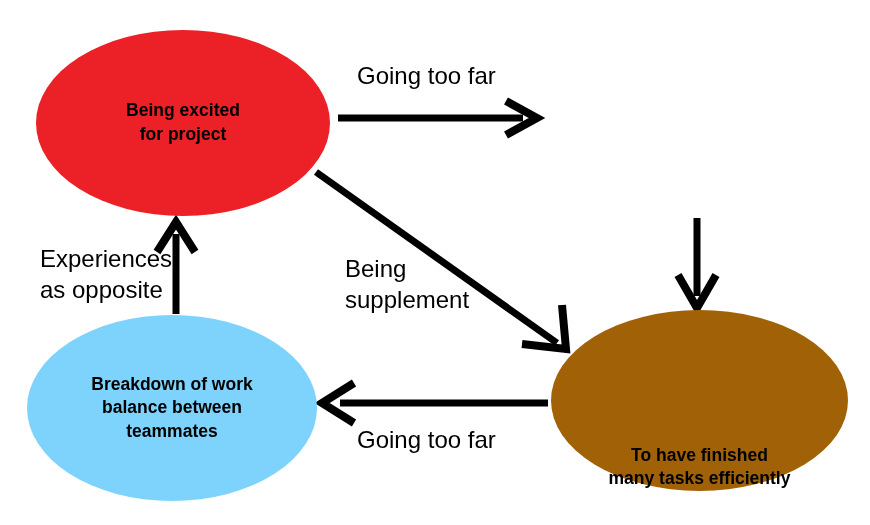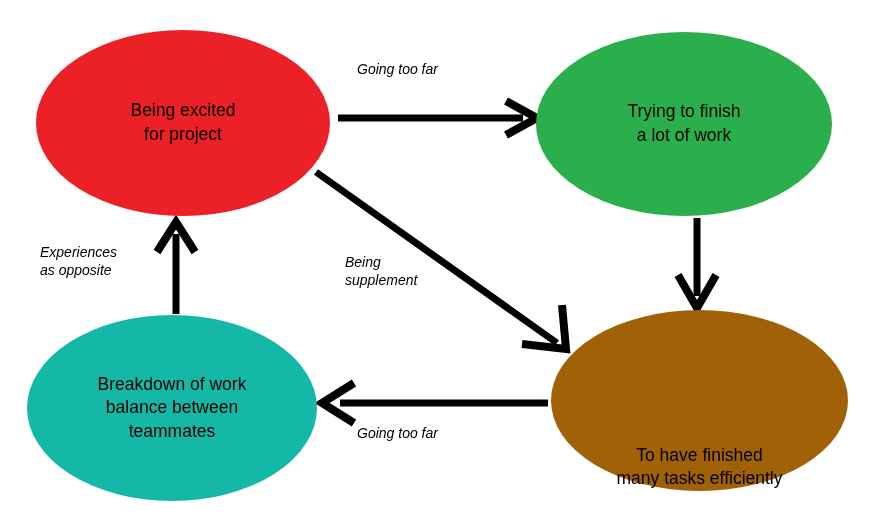--- a/index.html
+++ b/index.html
@@ -34,31 +34,31 @@
     text-align: center;
     color: #000000;
     font-size: 17.5px;
     line-height: 1.35;
     font-family: "Liberation Sans", sans-serif;
     z-index: 2;
   }
   .node .node-label {
     padding: 0 14px;
     white-space: pre-line;
+    font-weight: bold;
   }
   #node-red    { left: 36px;  top: 30px;  width: 294px; height: 186px; }
   #node-green  { left: 536px; top: 32px;  width: 296px; height: 184px; }
   #node-yellow { left: 27px;  top: 315px; width: 290px; height: 186px; }
   #node-blue   { left: 551px; top: 310px; width: 297px; height: 181px; }
 
   .edge-label {
     position: absolute;
     font-family: "Liberation Sans", sans-serif;
-    font-style: italic;
-    font-size: 14px;
+    font-size: 24px;
     line-height: 1.3;
     color: #000000;
     white-space: pre-line;
     z-index: 3;
   }
   #label-going-too-far-top  { left: 357px; top: 60px; }
   #label-positive-opposite  { left: 718px; top: 226px; }
   #label-going-too-far-bot  { left: 357px; top: 424px; }
   #label-experiences        { left: 40px;  top: 243px; }
   #label-good-supplement    { left: 345px; top: 253px; }
@@ -94,26 +94,22 @@
       <line x1="316" y1="172" x2="557" y2="343" stroke="#000000" stroke-width="7" stroke-linecap="butt"></line>
       <path d="M 562 305 L 566 349 L 522 344" fill="none" stroke="#000000" stroke-width="8" stroke-linejoin="miter" stroke-linecap="butt"></path>
     </g>
   </svg>
 
   <div class="node" id="node-red" style="background: rgb(236, 32, 39);">
     <span class="node-label">Being excited
 for project</span>
   </div>
 
-  <div class="node" id="node-green" style="background: rgb(43, 174, 76);">
-    <span class="node-label">Trying to finish
-a lot of work</span>
-  </div>
 
-  <div class="node" id="node-yellow" style="background: #14b8a6;">
+  <div class="node" id="node-yellow" style="background: #7dd3fc;">
     <span class="node-label">Breakdown of work
 balance between
 teammates</span>
   </div>
 
   <div class="node" id="node-blue" style="background: #a16207; align-items: flex-end;">
     <span class="node-label">To have finished
 many tasks efficiently</span>
   </div>
 

